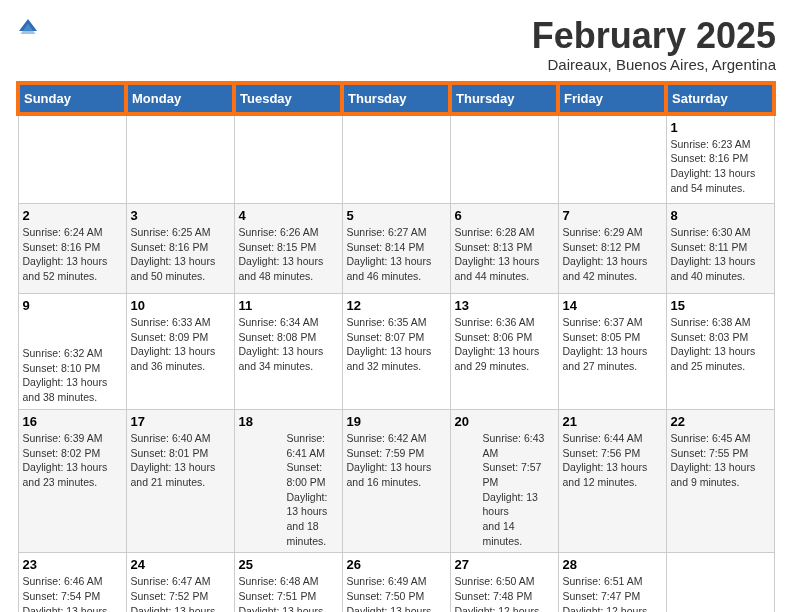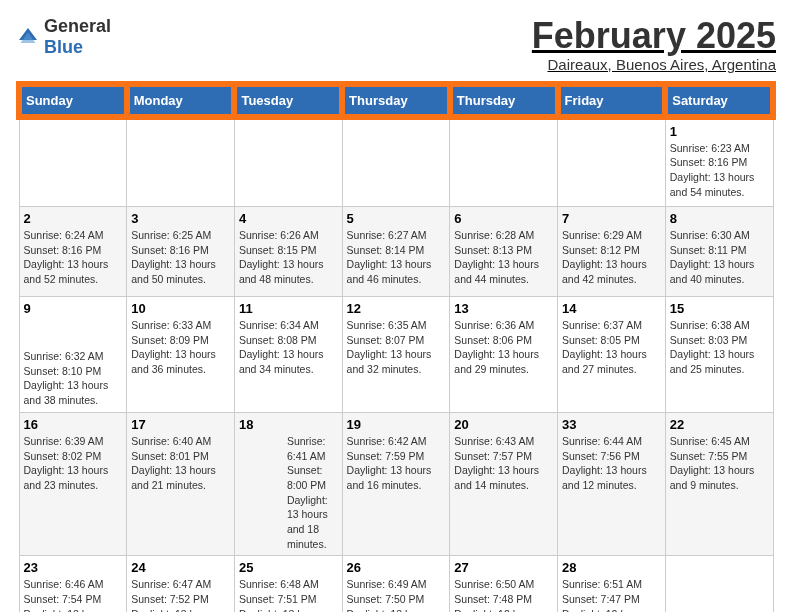--- a/index.html
+++ b/index.html
@@ -30,21 +30,20 @@
       font-size: 18px;
       font-weight: bold;
       color: #2e6db4;
     }
     .logo-icon {
       width: 24px;
       height: 24px;
     }
     .title-block {
       text-align: right;
-      text-decoration: underline;
     }
     .month-title {
       font-size: 36px;
       font-weight: bold;
       color: #333;
       line-height: 1.1;
     }
     .subtitle {
       font-size: 15px;
       color: #333;
@@ -54,21 +53,21 @@
       border-collapse: collapse;
       font-size: 11px;
     }
     thead th {
       background-color: #2e6db4;
       color: #fff;
       padding: 6px 4px;
       text-align: left;
       font-size: 13px;
       font-weight: bold;
-      border: 6px solid #f97316;
+      border: 4px solid #f97316;
     }
     tbody td {
       border: 1px solid #ccc;
       vertical-align: top;
       padding: 4px;
       height: 90px;
       width: calc(100% / 7);
     }
     .day-number {
       font-weight: bold;
@@ -93,24 +92,20 @@
   </style>
 </head>
 <body>
 
 <div class="header-section">
   <div class="logo">
     <svg class="logo-icon" viewBox="0 0 32 32" xmlns="http://www.w3.org/2000/svg">
       <polygon points="16,4 28,20 4,20" fill="#2e6db4"></polygon>
       <polygon points="16,10 26,24 6,24" fill="#5b9bd5" opacity="0.6"></polygon>
     </svg>
-    <div>
-      <span class="logo-text-general">General</span><br>
-      <span class="logo-text-blue">Blue</span>
-    </div>
   </div>
   <div class="title-block">
     <div class="month-title">February 2025</div>
     <div class="subtitle">Daireaux, Buenos Aires, Argentina</div>
   </div>
 </div>
 
 <table>
   <thead>
     <tr>
@@ -265,27 +260,27 @@
         </td>
         <td>
           <span class="day-number">19</span>
           <div class="cell-content" style="white-space: pre-line;">Sunrise: 6:42 AM
 Sunset: 7:59 PM
 Daylight: 13 hours
 and 16 minutes.</div>
         </td>
         <td>
           <span class="day-number">20</span>
-          <div class="cell-content" style="white-space: pre-line;">Sunrise: 6:43 AM
+          <div class="cell-content" style="white-space: pre-line; margin-left: 28px;">Sunrise: 6:43 AM
 Sunset: 7:57 PM
 Daylight: 13 hours
 and 14 minutes.</div>
         </td>
         <td>
-          <span class="day-number">33</span>
+          <span class="day-number">21</span>
           <div class="cell-content" style="white-space: pre-line;">Sunrise: 6:44 AM
 Sunset: 7:56 PM
 Daylight: 13 hours
 and 12 minutes.</div>
         </td>
         <td>
           <span class="day-number">22</span>
           <div class="cell-content" style="white-space: pre-line;">Sunrise: 6:45 AM
 Sunset: 7:55 PM
 Daylight: 13 hours

